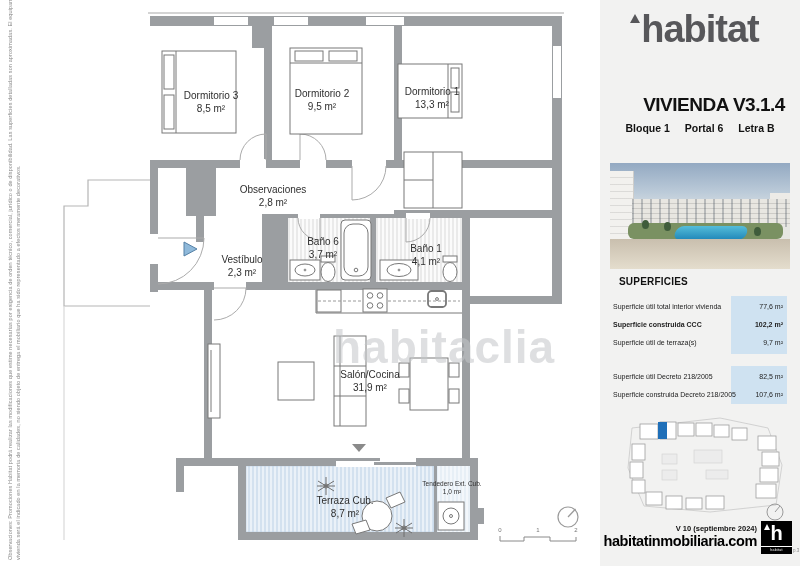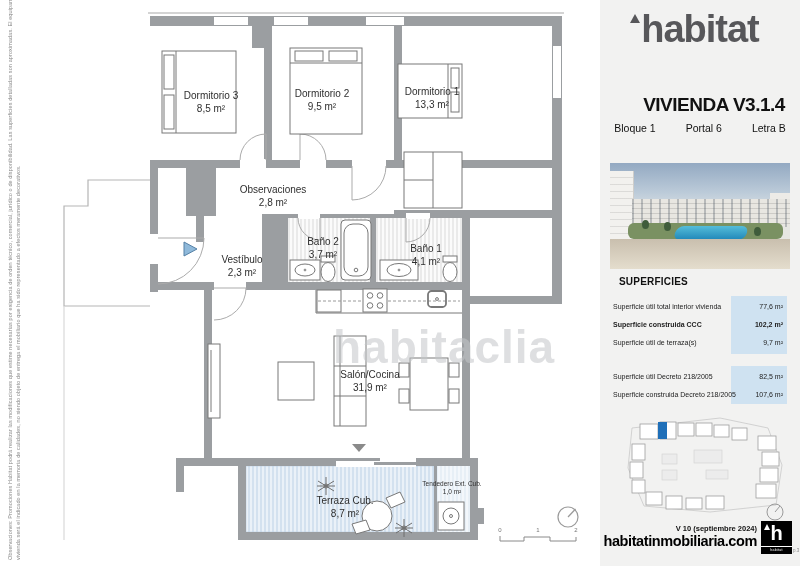--- a/index.html
+++ b/index.html
@@ -24,21 +24,21 @@
   .brand{position:absolute;left:0;top:10px;width:200px;text-align:center;}
   .brand-row{position:relative;display:inline-block;}
   .brand-tri{position:absolute;left:-11px;top:4px;width:0;height:0;
              border-left:5px solid transparent;border-right:5px solid transparent;
              border-bottom:9px solid #57575a;}
   .brand-name{font-size:38px;font-weight:bold;color:#57575a;letter-spacing:-1px;line-height:1;}
   .brand-proj{font-size:36px;font-weight:400;color:#7d7e81;letter-spacing:0;line-height:1;margin-top:-2px;}
   .unit-title{position:absolute;left:0;top:94px;width:228px;text-align:center;
               font-size:19px;font-weight:bold;color:#111;letter-spacing:-.5px;}
   .unit-meta{position:absolute;left:0;top:122px;width:200px;display:flex;
-             justify-content:center;gap:30px;font-size:10.5px;font-weight:normal;color:#111;}
+             justify-content:center;gap:15px;font-size:10.5px;font-weight:bold;color:#111;}
   .unit-planta{position:absolute;left:0;top:141px;width:200px;text-align:center;
                font-size:10.5px;font-weight:bold;color:#111;margin-top:20px;}
 
   
   .render{position:absolute;left:10px;top:163px;width:180px;height:106px;overflow:hidden;
           background:linear-gradient(180deg,#93a9c2 0%,#bccbd9 28%,#dde2e4 46%,#e6e6e2 55%);}
   .r-bldg{position:absolute;left:12%;right:0;top:34%;height:26%;background:#e8e6e1;
           background-image:repeating-linear-gradient(90deg,rgba(70,80,95,.30) 0 2px,transparent 2px 9px),
                            repeating-linear-gradient(180deg,transparent 0 4px,rgba(80,80,80,.18) 4px 5px);}
   .r-left{position:absolute;left:0;top:8%;width:13%;height:72%;background:#f2f1ee;
@@ -297,21 +297,21 @@
     </div>
 <div class="room-label" style="left:432px;top:86px;">
       <div>Dormitorio 1</div>
       <div>13,3 m²</div>
     </div>
 <div class="room-label" style="left:273px;top:184px;">
       <div>Observaciones</div>
       <div>2,8 m²</div>
     </div>
 <div class="room-label" style="left:323px;top:236px;">
-      <div>Baño 2</div>
+      <div>Baño 6</div>
       <div>3,7 m²</div>
     </div>
 <div class="room-label" style="left:426px;top:243px;">
       <div>Baño 1</div>
       <div>4,1 m²</div>
     </div>
 <div class="room-label" style="left:242px;top:254px;">
       <div>Vestíbulo</div>
       <div>2,3 m²</div>
     </div>

